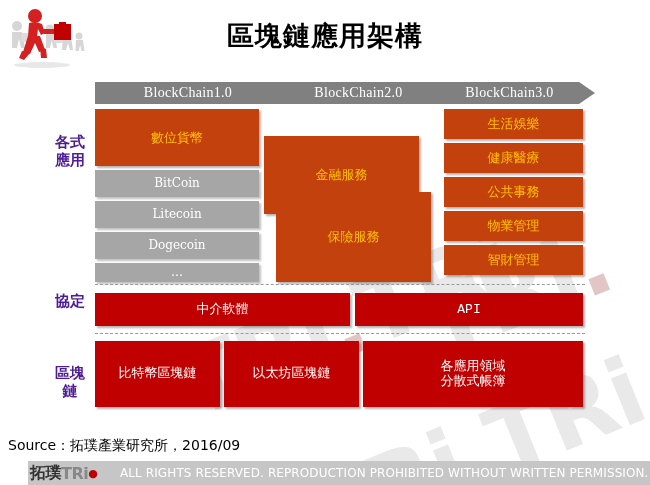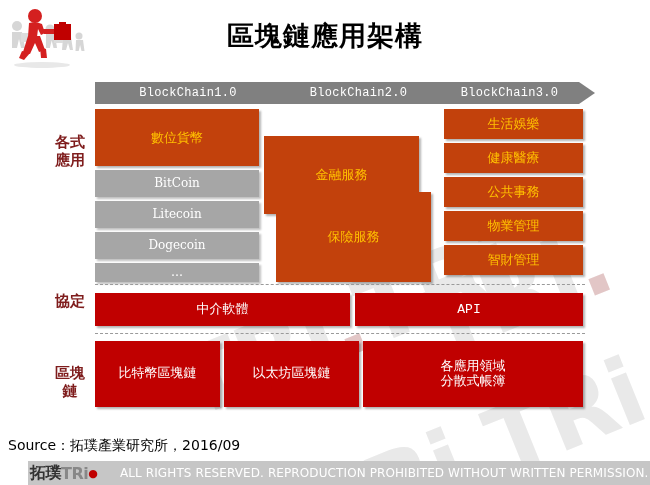--- a/index.html
+++ b/index.html
@@ -47,35 +47,35 @@
   .arrow-bar{
     position:absolute;left:95px;top:82px;width:500px;height:22px;z-index:2;
   }
   .arrow-bar svg{display:block;}
   .arrow-labels{
     position:absolute;left:95px;top:82px;width:488px;height:22px;
     display:flex;z-index:3;
   }
   .arrow-label{
     display:flex;align-items:center;justify-content:center;
-    color:#ffffff;font-size:12px;
-    font-family:Liberation Mono, monospace;
+    color:#ffffff;font-size:14px;
+    font-family:Liberation Serif, serif;
     letter-spacing:0.3px;
   }
   .al-1{width:186px;}
   .al-2{width:155px;}
   .al-3{width:147px;}
 
   
   .row-label{
     position:absolute;
     width:34px;
     text-align:center;
     font-family:"DejaVu Serif","Liberation Serif",serif;
-    font-size:15px;font-weight:bold;color:#7f1d1d;
+    font-size:15px;font-weight:bold;color:#4c1d95;
     line-height:1.22;
     z-index:3;
   }
   .rl-apps{left:53px;top:133px;}
   .rl-proto{left:53px;top:292px;}
   .rl-chain{left:53px;top:364px;}
 
   
   .box{
     position:absolute;

